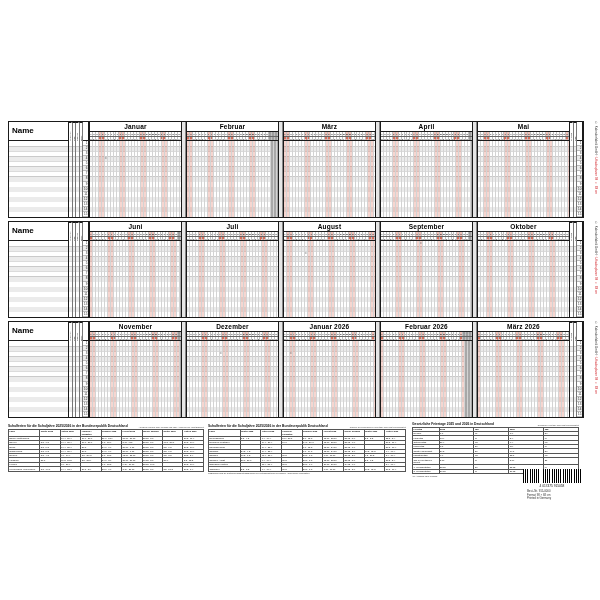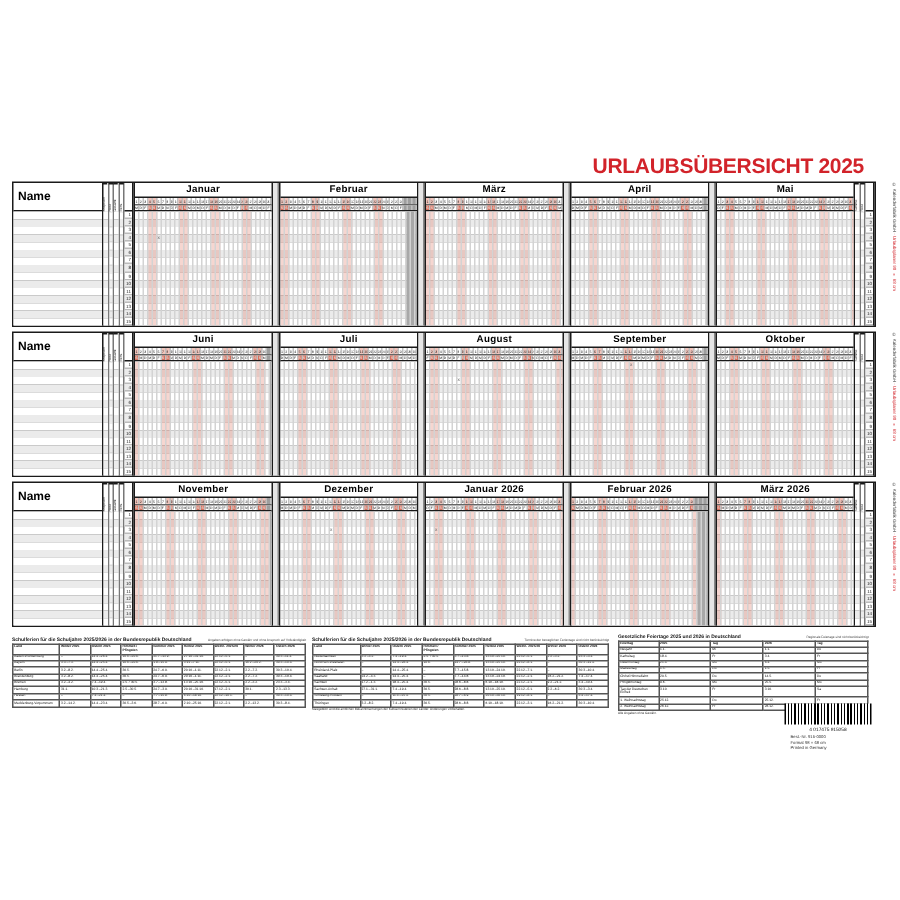--- a/index.html
+++ b/index.html
@@ -74,21 +74,20 @@
 
   .barcode{position:absolute;left:523px;top:469px;width:58px;height:14px;
            background:repeating-linear-gradient(90deg,#000 0 .9px,#fff .9px 2.2px);}
   .bcnum{position:absolute;left:523px;top:484px;width:58px;text-align:center;font-size:3.2px;color:#111;}
   .prodinfo{position:absolute;left:527px;top:490px;font-size:2.8px;line-height:3.6px;color:#333;}
 </style>
 </head>
 <body>
 
 <div class="page">
-  <div class="title">URLAUBSÜBERSICHT 2025</div>
   <div id="bands">
       <div class="band" style="top: 0px;">
         <div class="ncol">
           <div class="nhead">Name</div>
           <div class="nbody stripes"></div>
         </div>
         <div class="xcol">
           <div class="xhead">Anspruch</div>
           <div class="xbody stripes"></div>
         </div>

